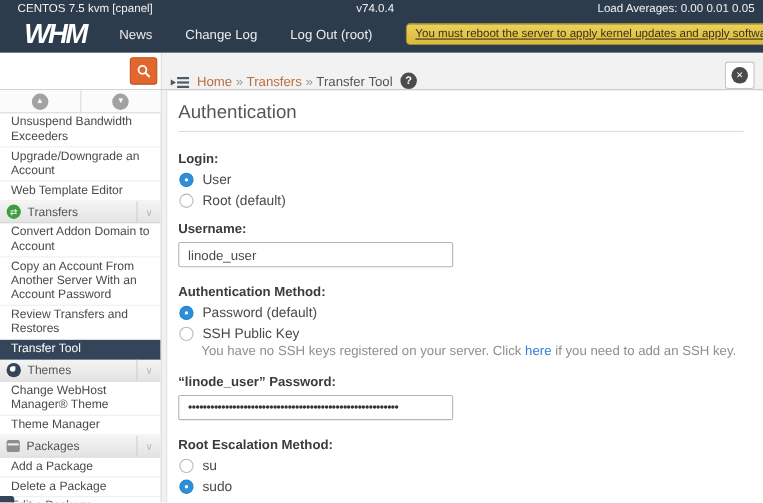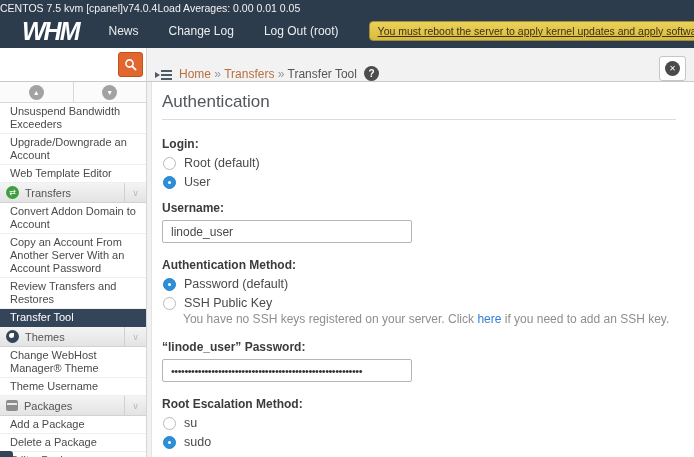--- a/index.html
+++ b/index.html
@@ -2,21 +2,21 @@
 <html><head>
 <meta charset="utf-8">
 <style>
   * { box-sizing: border-box; }
   html,body { margin:0; padding:0; }
   body { width:694px; height:457px; font-family:"Liberation Sans", sans-serif; background:#fff; }
   .screen { position:relative; width:694px; height:457px; overflow:hidden; background:#fff; }
 
   
   .topbar { height:48px; background:#2d3c4d; color:#fff; }
-  .sysinfo { height:14px; display:flex; justify-content:flex-start; gap:0; padding:2px 8px 0 0; font-size:10.5px; color:#f2f2f2; white-space:nowrap; }
+  .sysinfo { height:14px; display:flex; justify-content:space-between; gap:28px; padding:2px 8px 0 16px; font-size:10.5px; color:#f2f2f2; white-space:nowrap; }
   .header-row { display:flex; align-items:center; height:33px; padding-left:10px;margin-left:12px; }
   .logo { font-size:25px; font-weight:bold; font-style:italic; letter-spacing:-2px; margin-right:30px; line-height:30px; cursor:pointer; }
   .nav-link { font-size:12px; color:#ececec; margin-right:30px; cursor:pointer; white-space:nowrap; }
   .alert-pill { margin-left:auto; margin-right:4px; background:linear-gradient(#ecd158,#d9ba3e); border:1px solid #9d8f35; border-radius:4px; color:#38321c; font-size:10.5px; padding:3px 8px; text-decoration:underline; white-space:nowrap; cursor:pointer; }
 
   
   .row2 { display:flex; height:34px; }
   .search-area { width:147px; position:relative; background:#fff; border-bottom:1px solid #c9c9c9; border-right:1px solid #d5d5d5; }
   .search-input { width:100%; height:100%; border:none; outline:none; padding:0 32px 0 8px; font-size:12px; color:#444; }
   .search-btn { position:absolute; right:3px; top:4px; width:25px; height:25px; background:#e2672f; border:1px solid #bf511d; border-radius:3px; display:flex; align-items:center; justify-content:center; cursor:pointer; padding:0; }
@@ -145,21 +145,21 @@
       <div class="side-link">Review Transfers and Restores</div>
       <div class="side-link selected">Transfer Tool</div>
 
       <div class="side-section">
         <span class="sec-icon icon-themes"></span>
         <span>Themes</span>
         <span class="sec-chevron">∨</span>
       </div>
 
       <div class="side-link">Change WebHost Manager® Theme</div>
-      <div class="side-link">Theme Username</div>
+      <div class="side-link">Theme Manager</div>
 
       <div class="side-section">
         <span class="icon-packages"></span>
         <span>Packages</span>
         <span class="sec-chevron">∨</span>
       </div>
 
       <div class="side-link">Add a Package</div>
       <div class="side-link">Delete a Package</div>
       <div class="side-link">Edit a Package</div>
@@ -167,26 +167,26 @@
       <div class="clipped-item"></div>
     </aside>
 
     <div class="scrollstrip"></div>
 
     <main class="main">
       <h2 class="section-heading">Authentication</h2>
 
       <div class="form-label" style="margin-top:17px">Login:</div>
       <div class="radio-row">
+        <span class="radio checked"></span>
+        <span>User</span>
+      </div>
+      <div class="radio-row">
         <span class="radio"></span>
         <span>Root (default)</span>
-      </div>
-      <div class="radio-row">
-        <span class="radio checked"></span>
-        <span>User</span>
       </div>
 
       <div class="form-label">Username:</div>
       <input class="text-input" type="text" value="linode_user" style="">
 
       <div class="form-label" style="margin-top:15px">Authentication Method:</div>
       <div class="radio-row">
         <span class="radio checked"></span>
         <span>Password (default)</span>
       </div>

